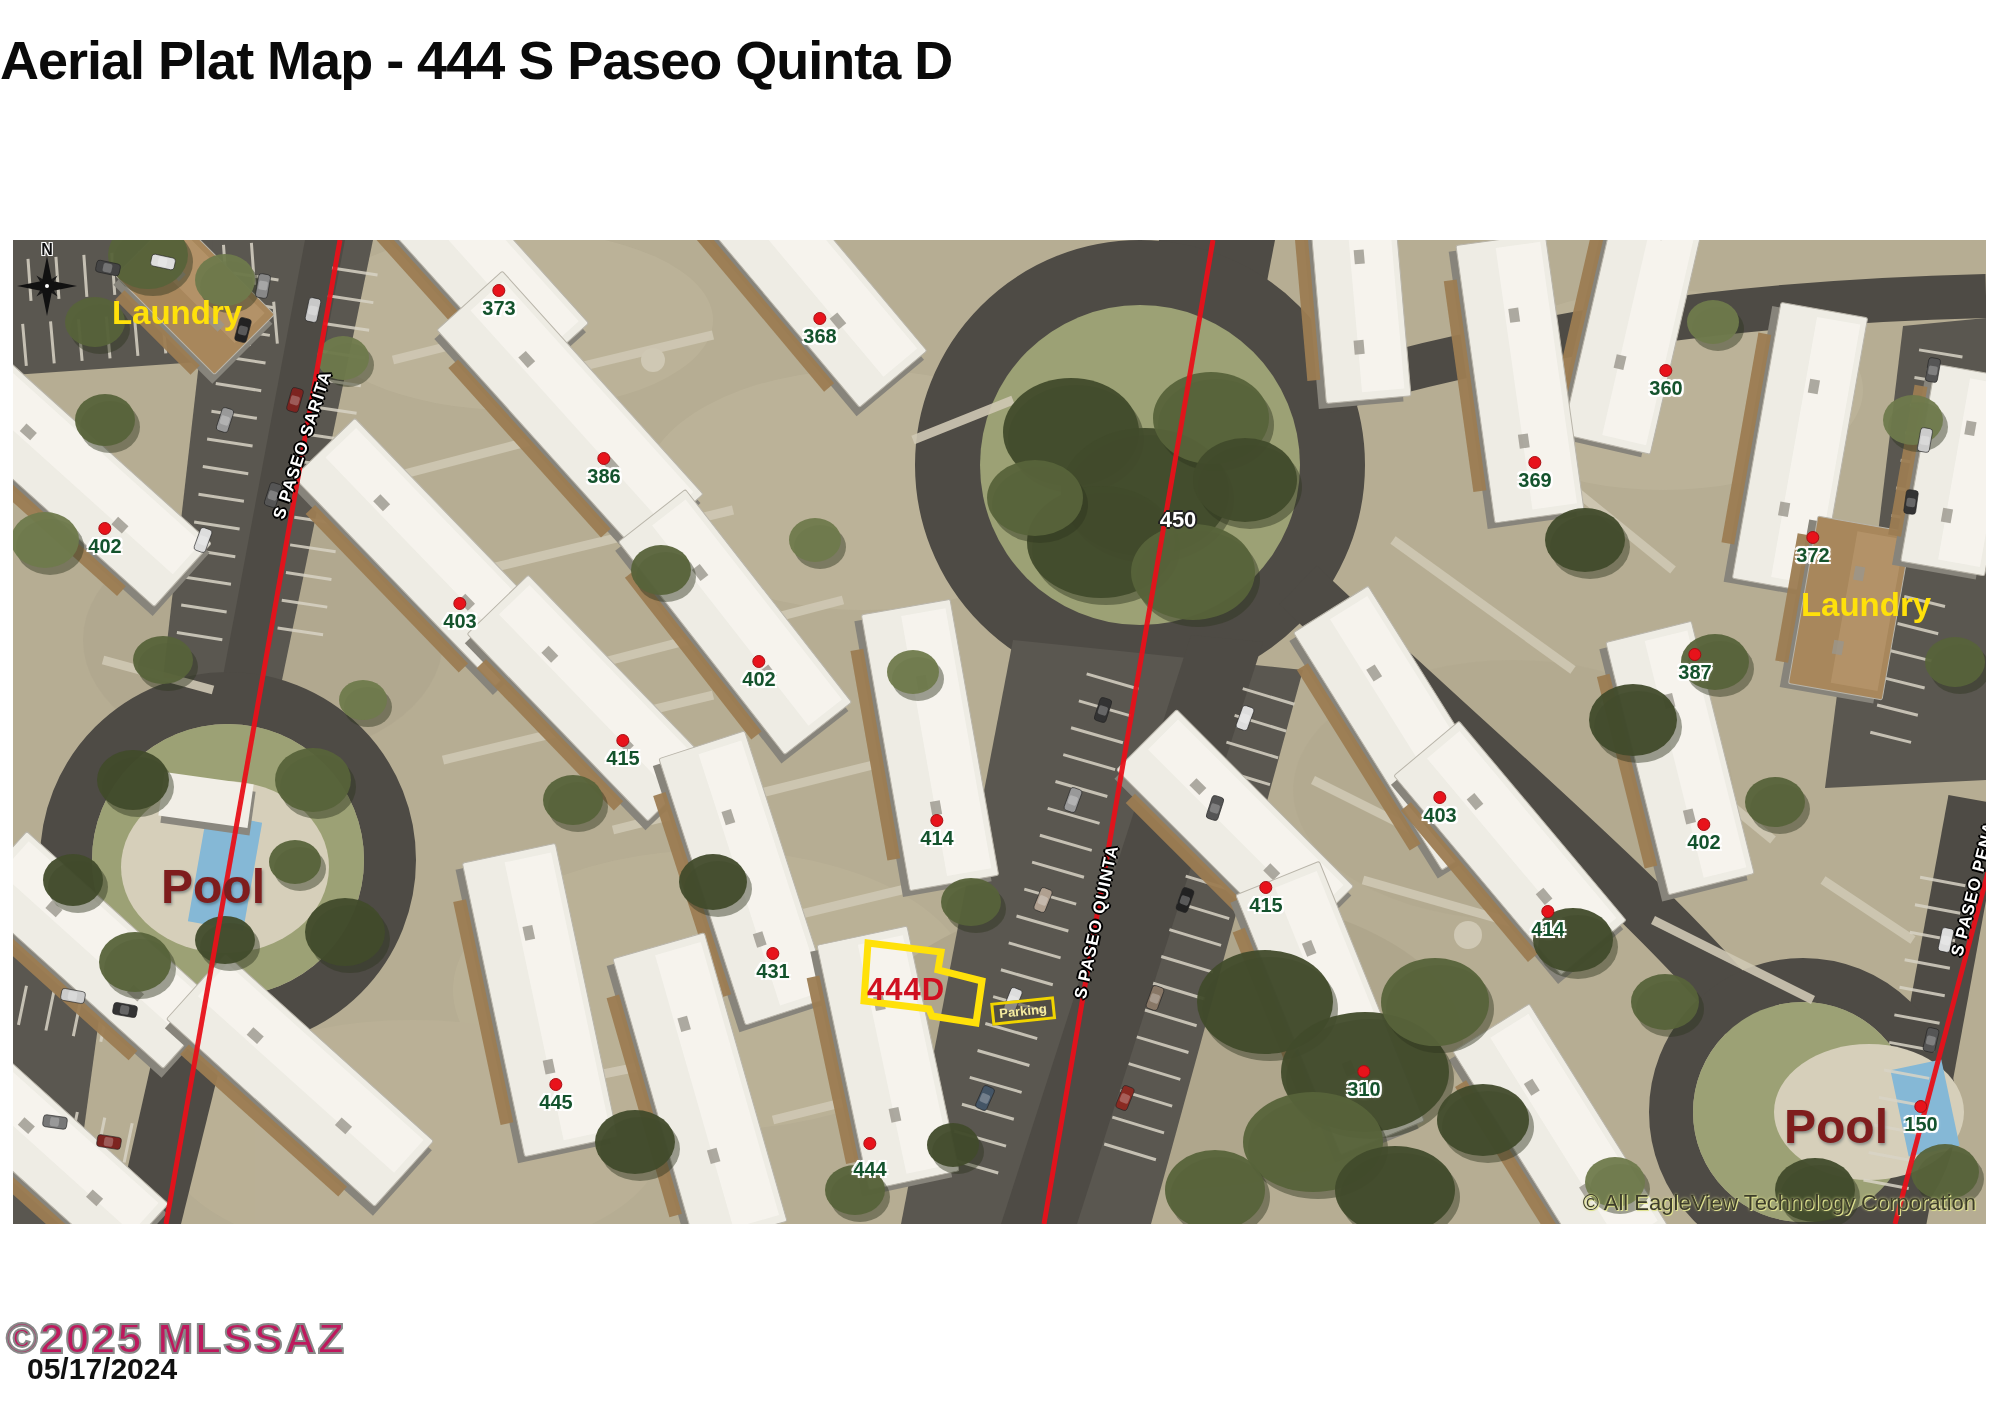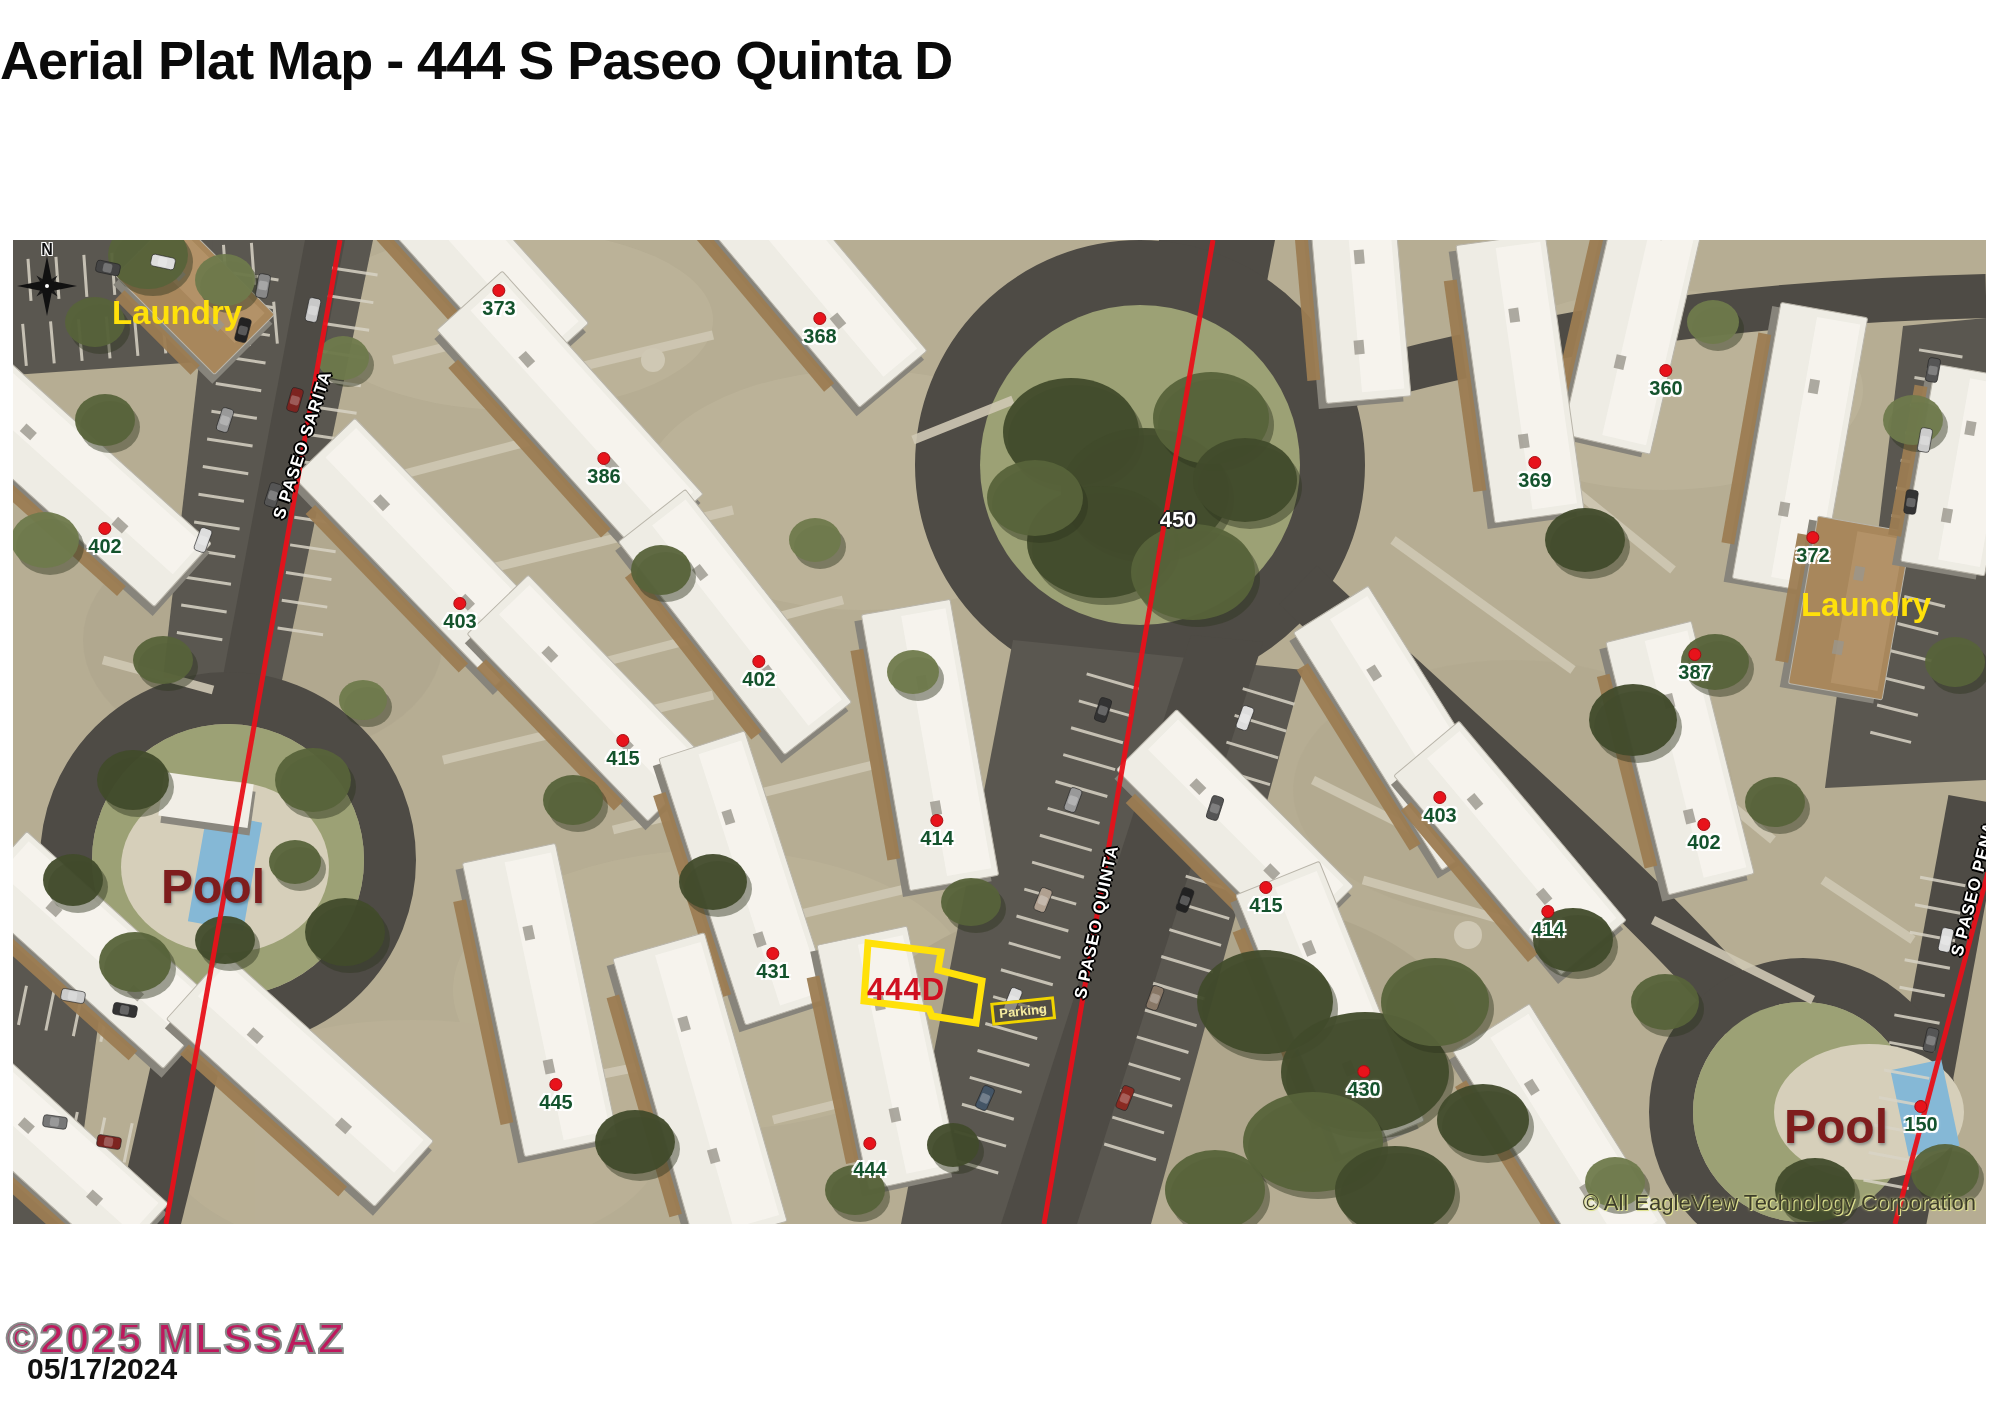--- a/index.html
+++ b/index.html
@@ -666,21 +666,21 @@
         <div class="marker" style="left: 1253px; top: 641px;">
           <span class="dot"></span>
           <span class="mlabel">415</span>
         </div>
         <div class="marker" style="left: 1535px; top: 665px;">
           <span class="dot"></span>
           <span class="mlabel">414</span>
         </div>
         <div class="marker" style="left: 1351px; top: 825px;">
           <span class="dot"></span>
-          <span class="mlabel">430</span>
+          <span class="mlabel">310</span>
         </div>
         <div class="marker" style="left: 1908px; top: 860px;">
           <span class="dot"></span>
           <span class="mlabel">150</span>
         </div>
       </div>
     <div class="area-label laundry" id="lbl-laundry-left" style="left: 164px; top: 73px;">Laundry</div>
     <div class="area-label laundry" id="lbl-laundry-right" style="left: 1853px; top: 365px;">Laundry</div>
     <div class="area-label pool" id="lbl-pool-left" style="left: 200px; top: 646px;">Pool</div>
     <div class="area-label pool" id="lbl-pool-right" style="left: 1823px; top: 886px;">Pool</div>

